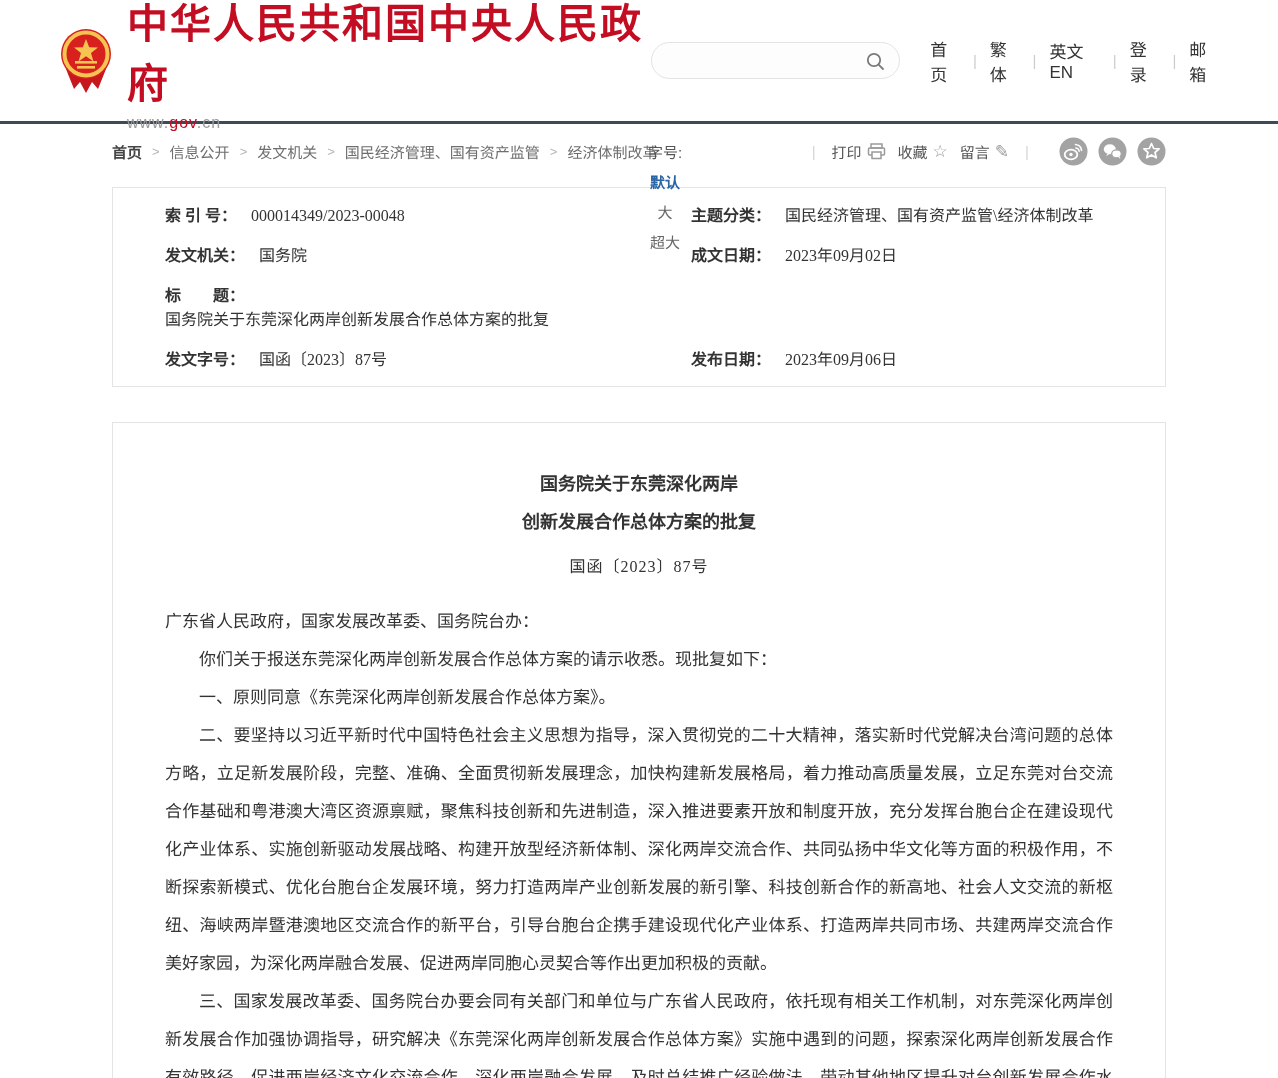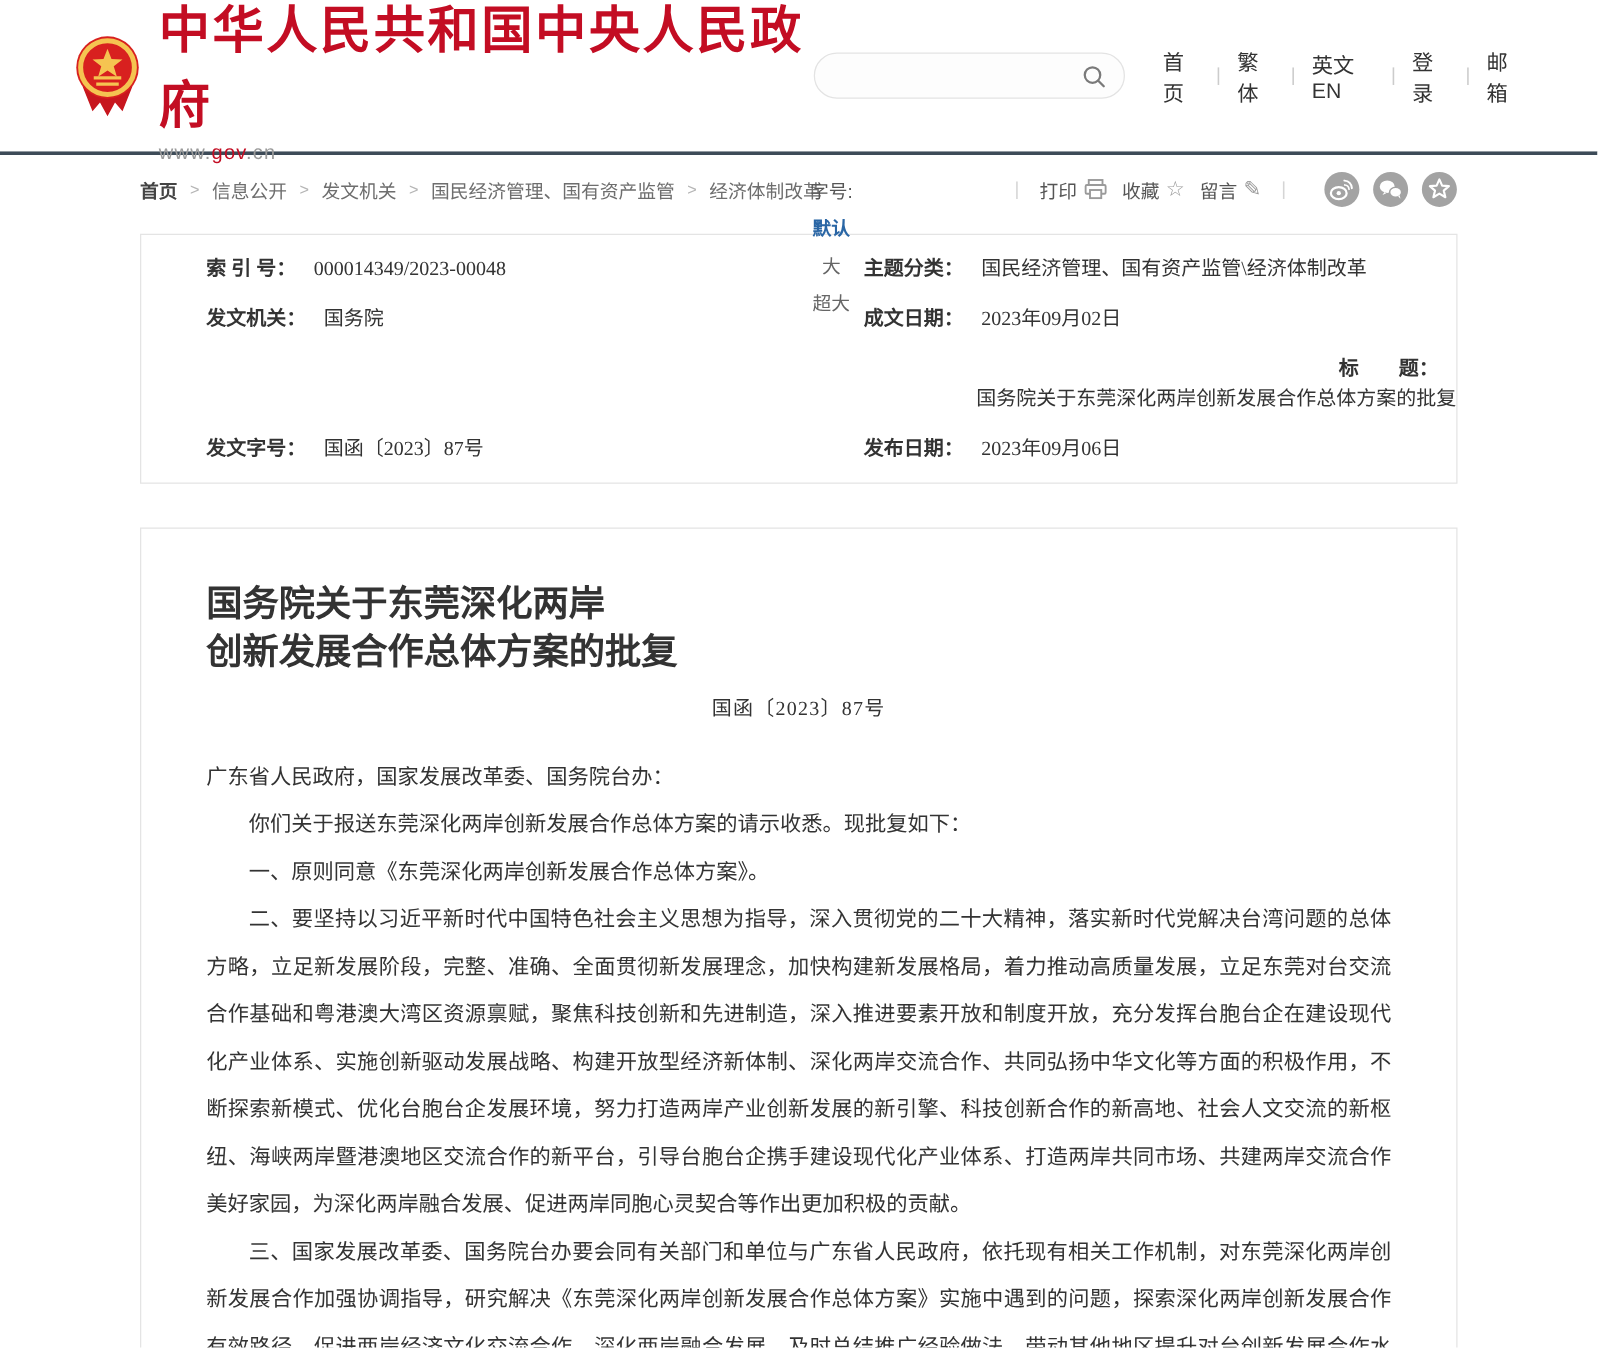--- a/index.html
+++ b/index.html
@@ -43,30 +43,30 @@
   .tool-item { display:flex; align-items:center; gap:5px; color:#555; cursor:pointer; }
   .tool-divider { color:#d5d5d5; margin:0 4px; }
   .glyph-icon { color:#9a9a9a; font-size:17px; }
   .social-icons { display:flex; gap:10px; margin-left:14px; }
   .social-icons svg { cursor:pointer; }
 
   
   .meta-box { width:1054px; margin:18px auto 0; border:1px solid #e4e4e4; background:#fff;
     padding:16px 0 14px 0; font-family:"Liberation Serif","DejaVu Serif",serif; font-size:16px; }
   .meta-grid { display:grid; grid-template-columns:1fr 1fr; row-gap:16px; }
-  .meta-cell { display:flex; padding-left:52px; line-height:24px;text-align:right; }
+  .meta-cell { display:flex; padding-left:52px; line-height:24px; }
   .meta-cell.span2 { grid-column:1 / span 2;flex-direction:column; }
   .meta-label { font-weight:bold; color:#333; white-space:pre; flex:0 0 auto; margin-right:14px; }
   .meta-value { color:#333; }
 
   
   .doc-box { width:1054px; margin:35px auto 0; border:1px solid #e4e4e4; background:#fff;
     height:710px; padding:42px 52px 0 52px;
     font-family:"Liberation Serif","DejaVu Serif",serif; }
-  .doc-title { text-align:left; font-size:29px; font-weight:bold; line-height:38px; color:#333; }
+  .doc-title { text-align:center; font-size:18px; font-weight:bold; line-height:38px; color:#333; }
   .doc-number { text-align:center; font-size:16px; color:#333; margin-top:12px;
     font-style:normal; letter-spacing:1px; }
   .doc-body { margin-top:26px; font-size:17px; line-height:38px; color:#333; text-align:justify; }
   .para { text-indent:2em; }
   .para.no-indent { text-indent:0; }
 </style>
 </head>
 <body>
 
 <header class="site-header">

